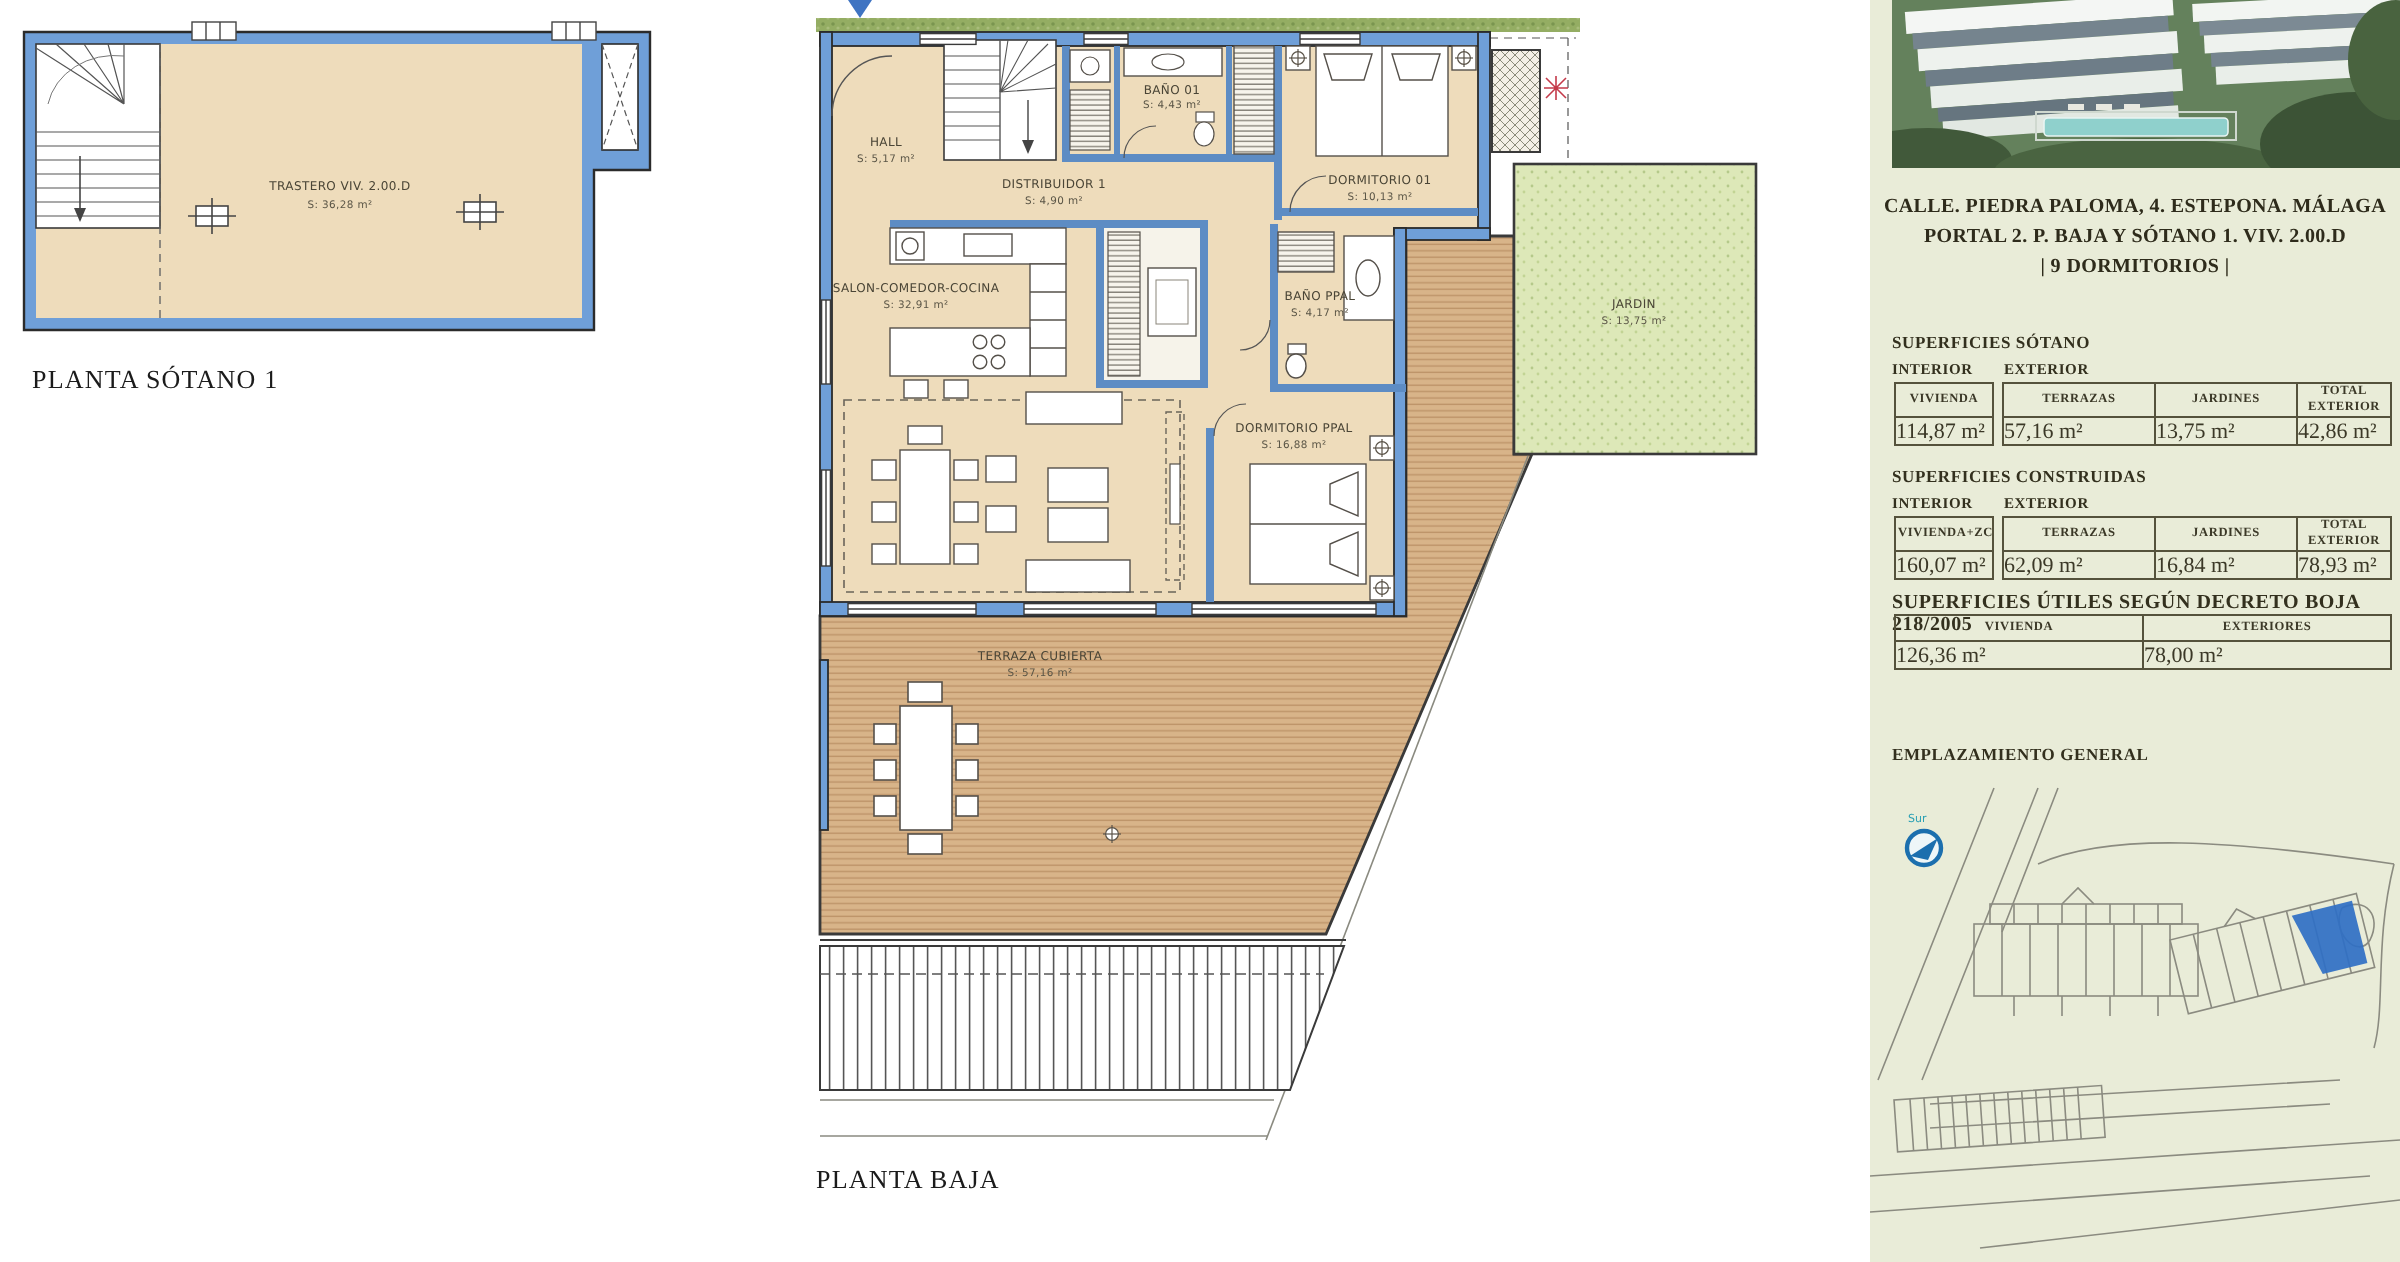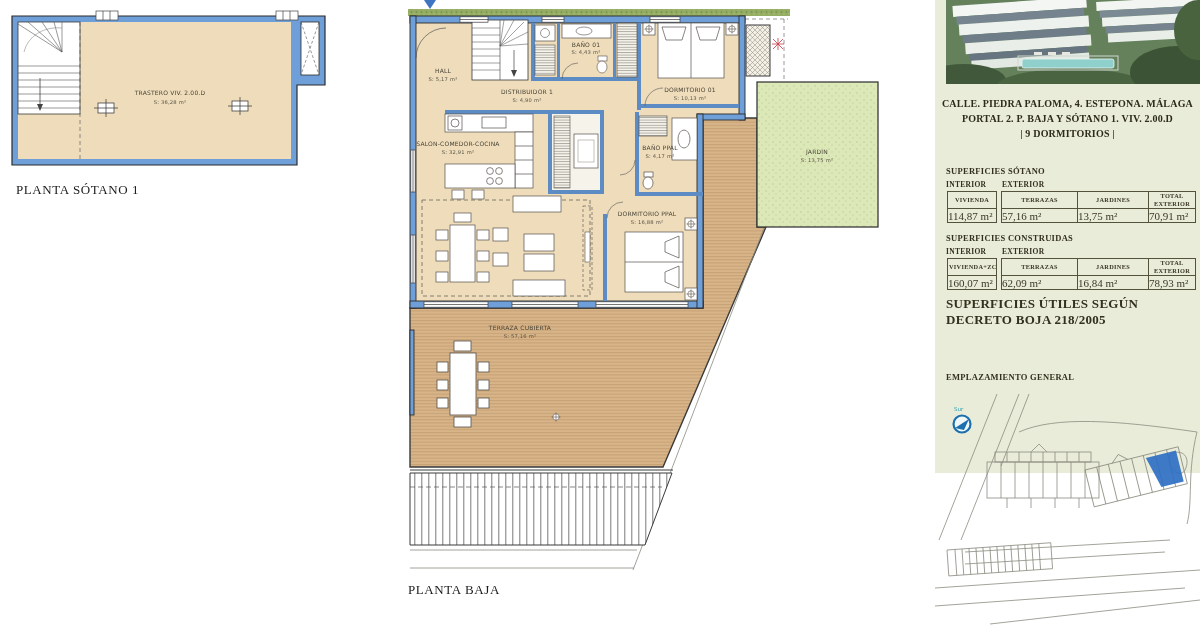--- a/index.html
+++ b/index.html
@@ -1,20 +1,20 @@
 <!DOCTYPE html>
 <html><head>
 <meta charset="utf-8">
 <style>
 *{margin:0;padding:0;box-sizing:border-box}
 html,body{width:1200px;height:631px;background:#fff;overflow:hidden;position:relative;font-family:"Liberation Serif",serif}
 .plan-svg{position:absolute}
 #basement-svg{left:10px;top:8px}
 #mainplan-svg{left:400px;top:0}
-.panel{position:absolute;left:935px;top:0;width:265px;height:473px;background:#e9ecd8;color:#3b3827}
+.panel{position:absolute;left:935px;top:0;width:265px;height:631px;background:#e9ecd8;color:#3b3827}
 .photo{position:absolute;left:11px;top:0;width:254px;height:84px;overflow:hidden}
 .address{position:absolute;top:96px;left:0;width:100%;text-align:center;font-size:10px;font-weight:bold;line-height:15px;color:#2e2b1b;letter-spacing:.2px}
 .sec-title{position:absolute;left:11px;font-weight:bold;font-size:8.5px;letter-spacing:.3px;color:#33301e}
 .ie-label{position:absolute;font-weight:bold;font-size:7.5px;letter-spacing:.3px;color:#33301e}
 .ptable{border-collapse:collapse;position:absolute;table-layout:fixed}
 .ptable th,.ptable td{border:1px solid #55523c;vertical-align:middle;overflow:hidden}
 .ptable th{font-size:6.3px;font-weight:bold;letter-spacing:.3px;height:17px;padding:0 1px;line-height:1.25}
 .ptable td{font-size:11px;height:14px;white-space:nowrap}
 .map{position:absolute;left:0;top:392px}
 .rl{font-family:"DejaVu Sans",sans-serif;font-size:6px;fill:#4a4536;letter-spacing:.2px}
@@ -381,21 +381,21 @@
       </colgroup>
     <tbody>
         <tr>
       <th>TERRAZAS</th>
       <th>JARDINES</th>
       <th>TOTAL EXTERIOR</th>
     </tr>
     <tr>
       <td>57,16 m²</td>
       <td>13,75 m²</td>
-      <td>70,91 m²</td>
+      <td>42,86 m²</td>
     </tr>
   </tbody>
     </table>
 
   <div class="sec-title" style="top:233px">SUPERFICIES CONSTRUIDAS</div>
   <div class="ie-label" style="top:247px;left:11px">INTERIOR</div>
   <div class="ie-label" style="top:247px;left:67px">EXTERIOR</div>
   <table class="ptable" style="top:258px;left:12px;width:50px">
     <tbody>
         <tr>
@@ -419,21 +419,37 @@
       <th>TOTAL EXTERIOR</th>
     </tr>
     <tr>
       <td>62,09 m²</td>
       <td>16,84 m²</td>
       <td>78,93 m²</td>
     </tr>
   </tbody>
     </table>
 
-  <div class="sec-title" style="top:296px;font-size:13px">SUPERFICIES ÚTILES SEGÚN DECRETO BOJA 218/2005</div>
+  <div class="sec-title" style="top:296px;font-size:10px">SUPERFICIES ÚTILES SEGÚN DECRETO BOJA 218/2005</div>
+  <table class="ptable" style="top:307px;left:12px;width:248px">
+    <colgroup>
+        <col style="width:124px">
+        <col style="width:124px">
+      </colgroup>
+    <tbody>
+        <tr>
+      <th style="height:13px">VIVIENDA</th>
+      <th style="height:13px">EXTERIORES</th>
+    </tr>
+    <tr>
+      <td>126,36 m²</td>
+      <td>78,00 m²</td>
+    </tr>
+  </tbody>
+    </table>
 
   <div class="sec-title" style="top:372px">EMPLAZAMIENTO GENERAL</div>
 
   <svg class="map" width="265" height="239" viewBox="0 0 265 239">
     <g stroke="#8b8b80" stroke-width="0.8" fill="none">
       <path d="M62,2 L4,148 M84,2 L26,148 M94,2 L66,74"></path>
       <path d="M84,40 C120,24 180,28 262,40"></path>
       <path d="M262,40 C252,80 258,110 252,132"></path>
       <path d="M236,62 C248,56 256,66 250,78 C244,88 230,74 236,62"></path>
       <g>

